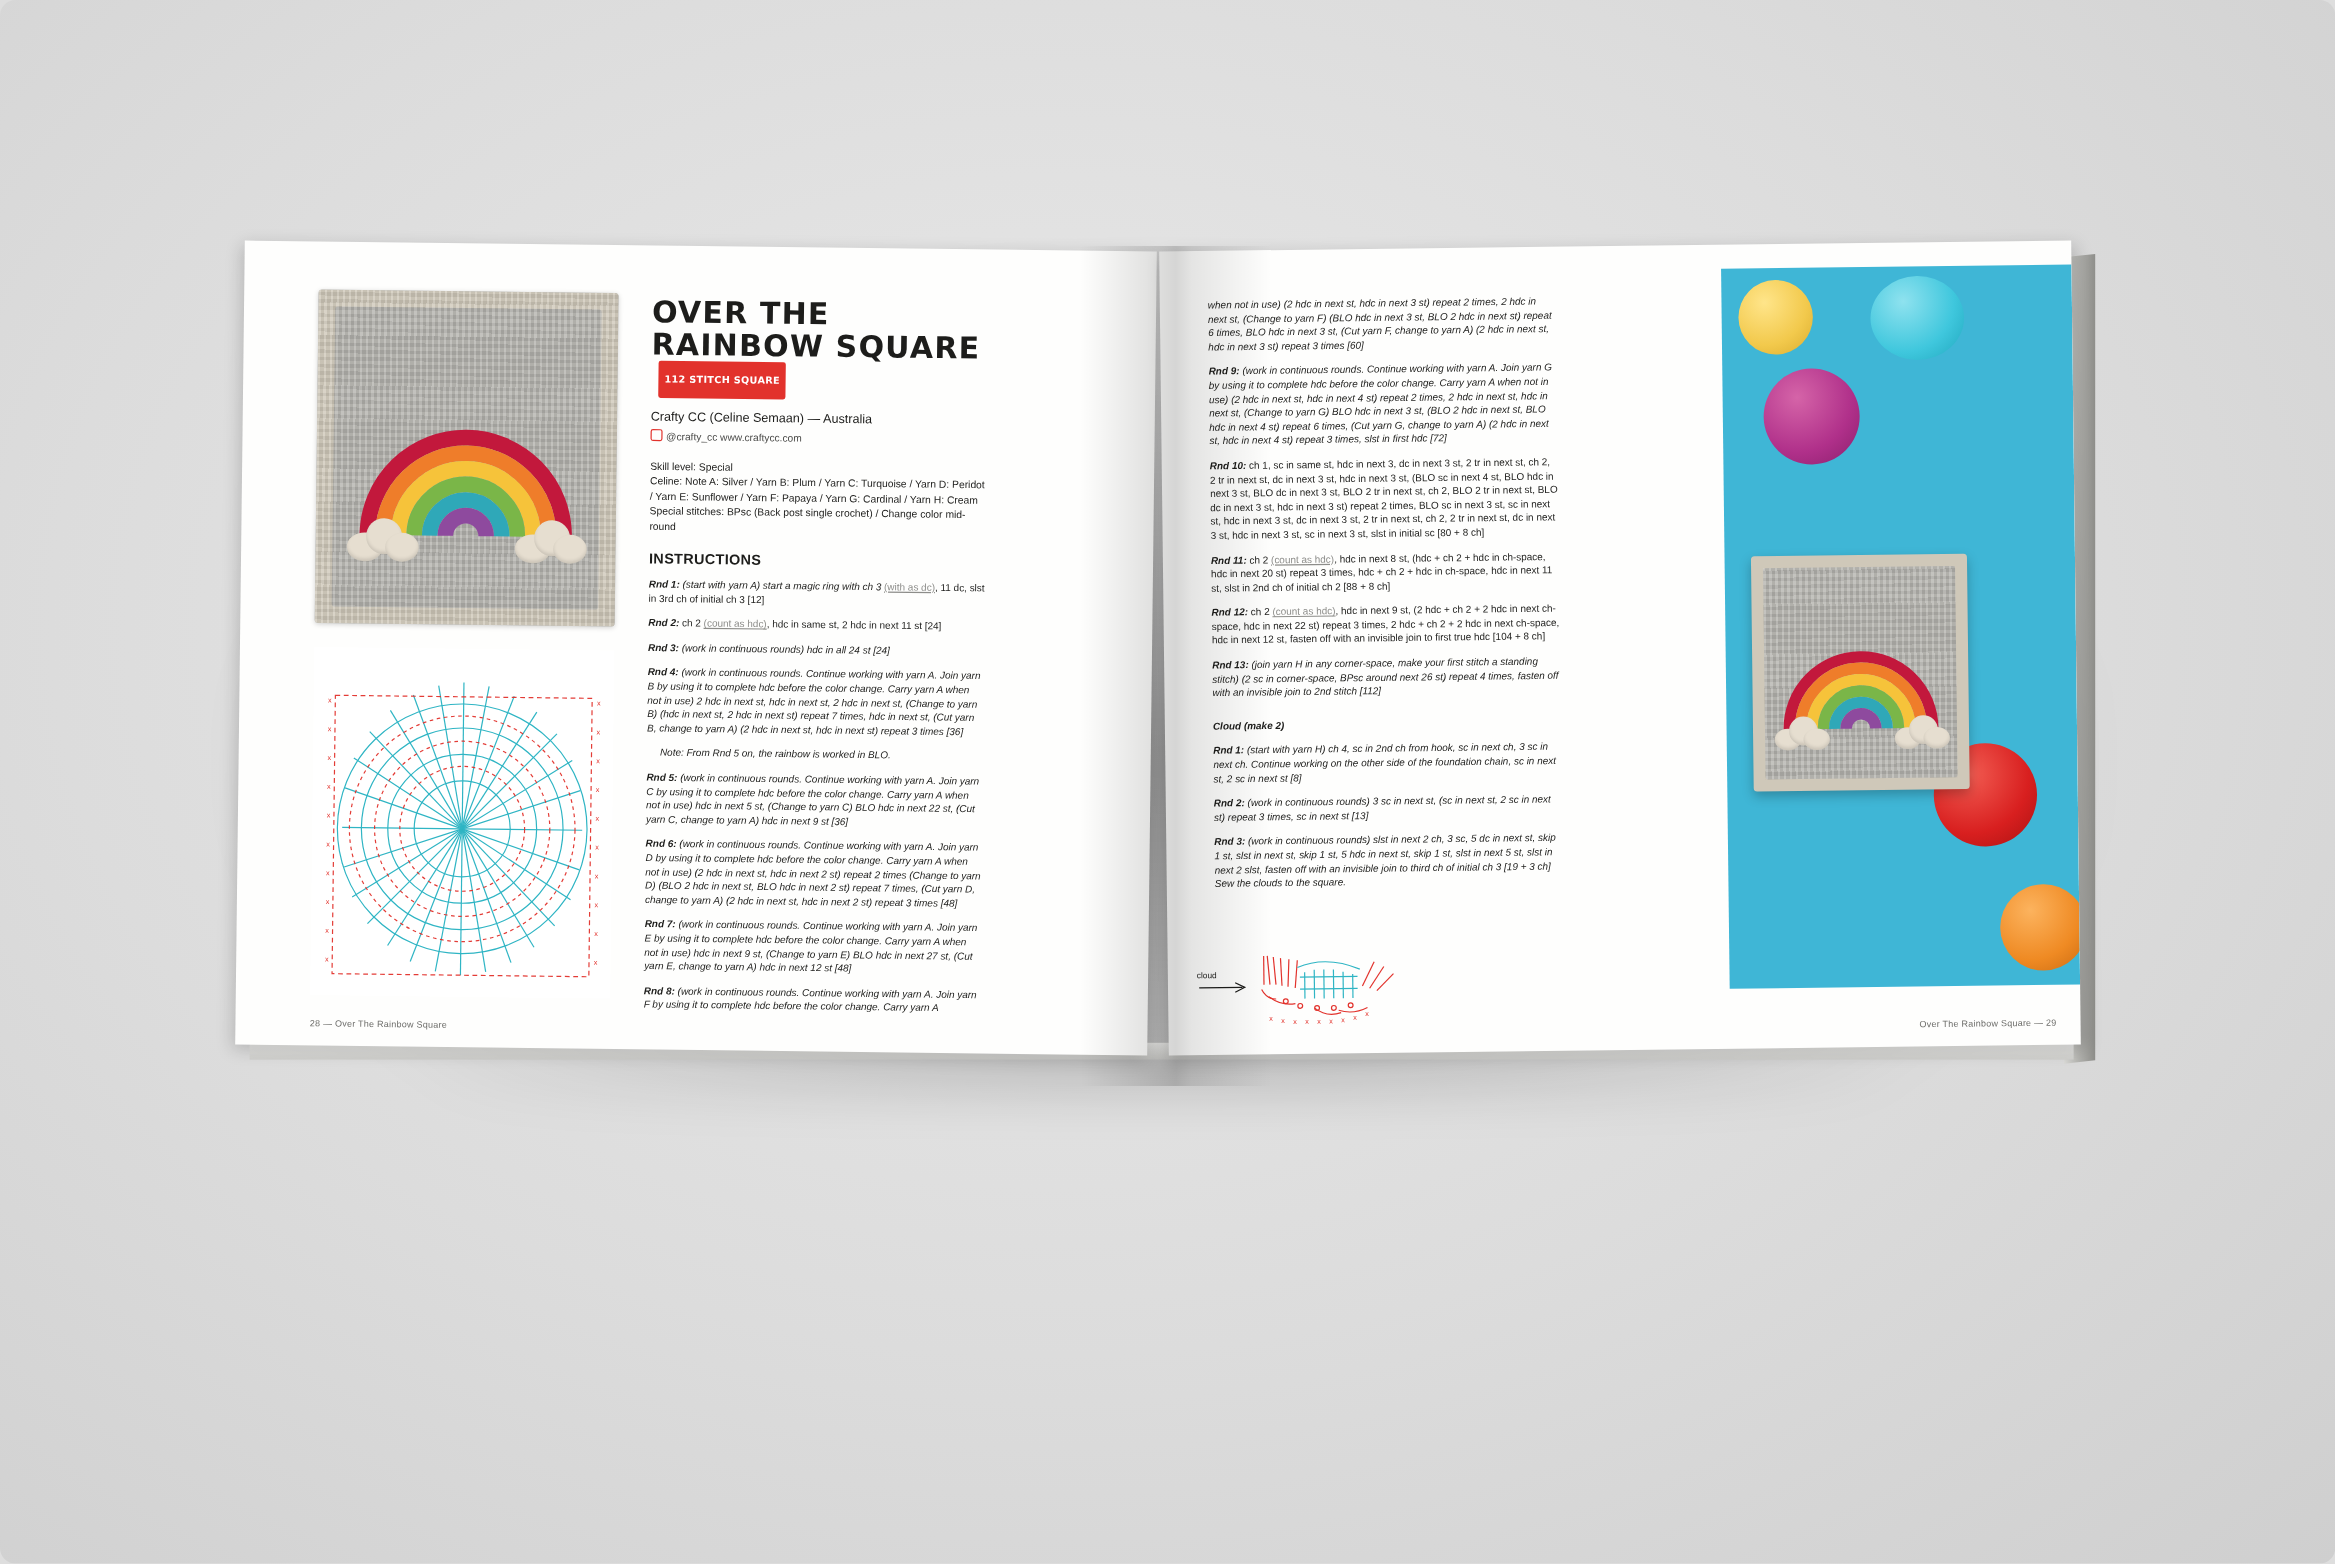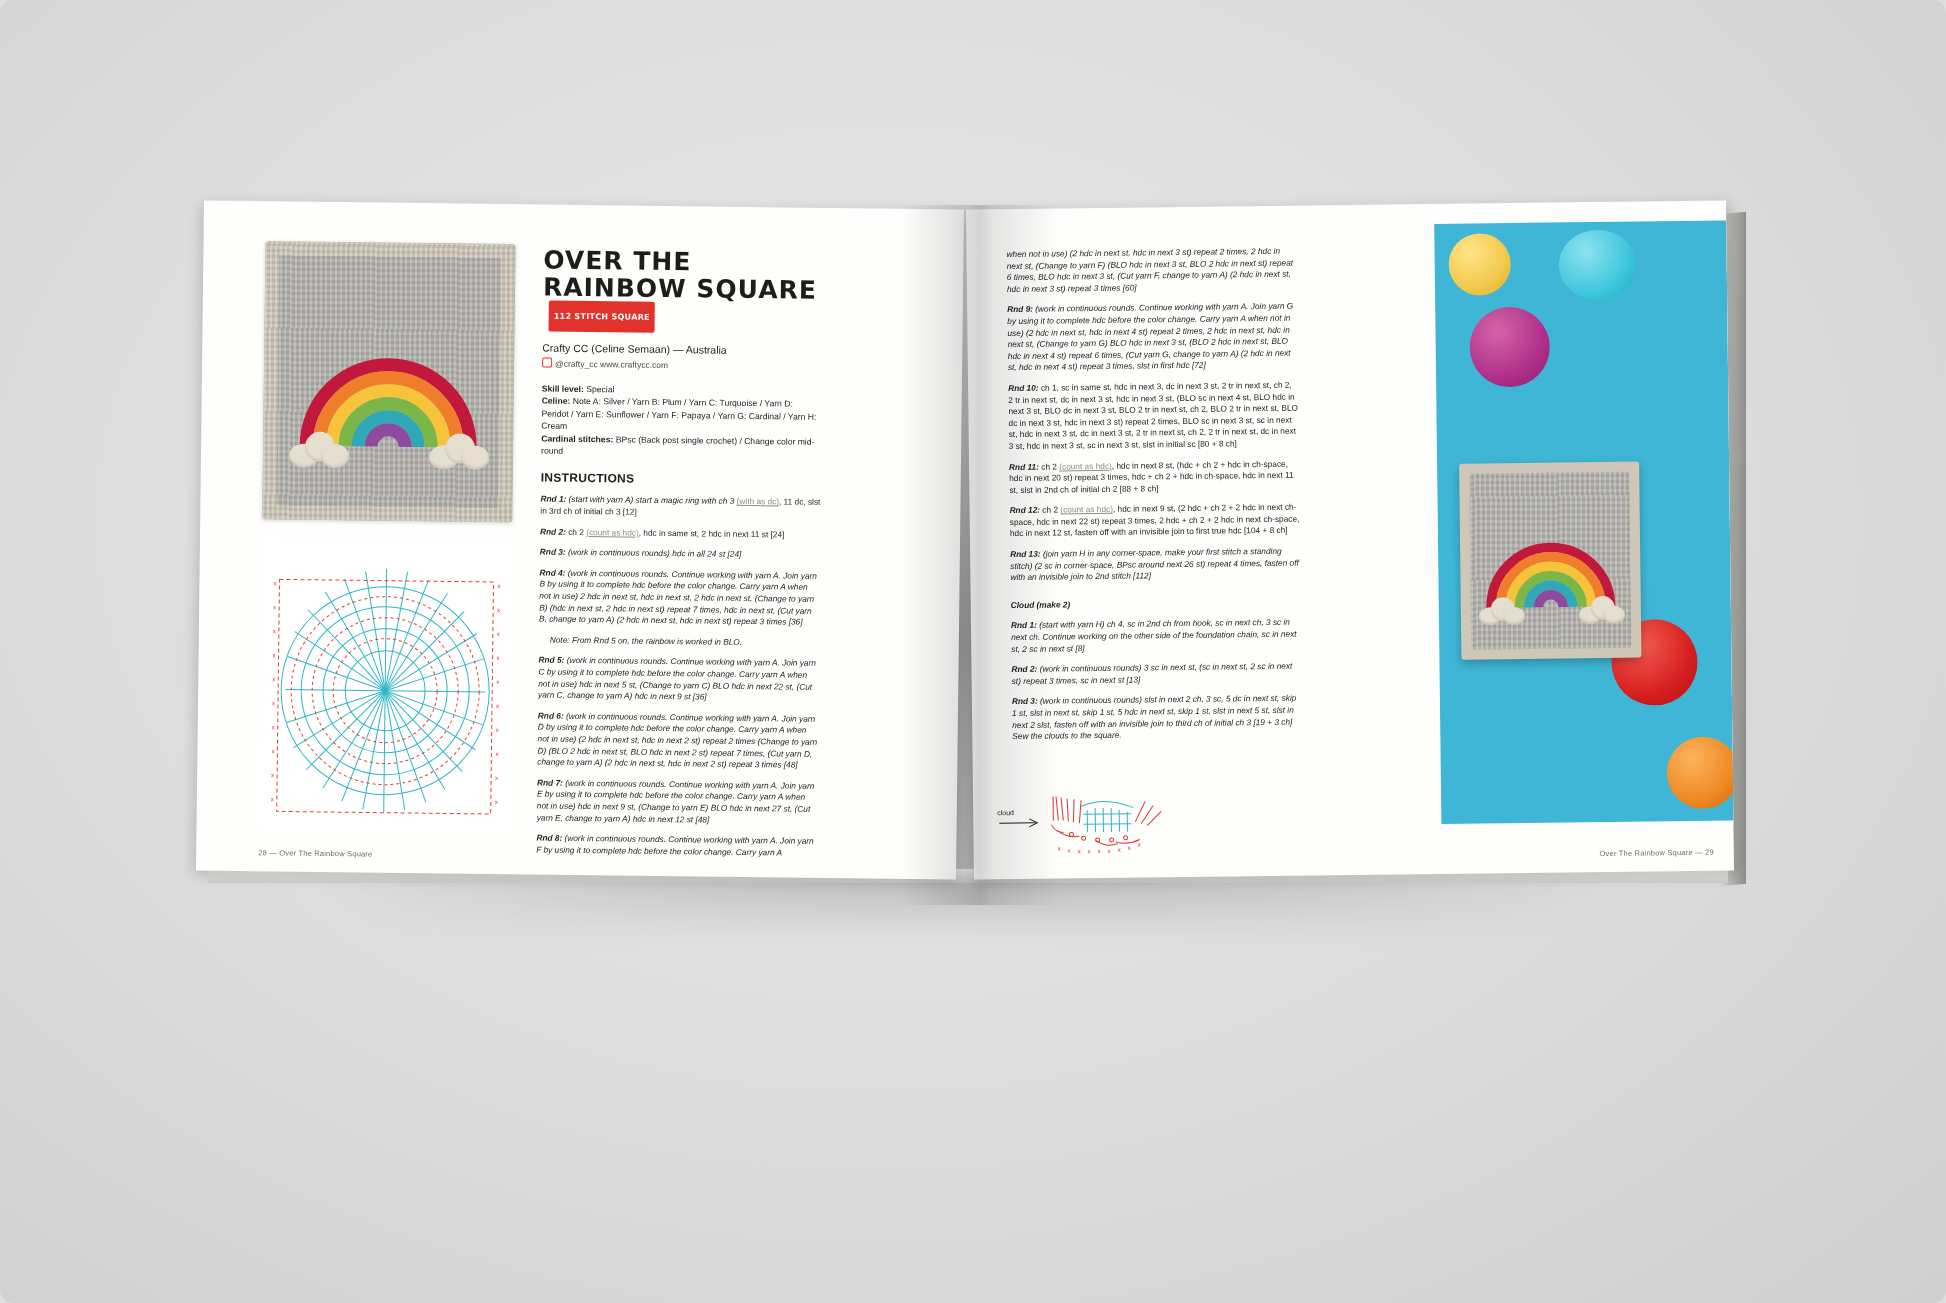--- a/index.html
+++ b/index.html
@@ -38,21 +38,21 @@
 
   
   .pg{position:absolute;}
   .ttl{font-family:"DejaVu Sans", sans-serif;font-weight:bold;letter-spacing:1px;
       font-size:25px;line-height:27px;color:#1d1d1b;text-transform:uppercase;}
   .badge{display:inline-block;background:#e2322c;color:#fff;font-size:8px;
       padding:2px 5px;border-radius:2px;vertical-align:middle;margin-left:6px;letter-spacing:.3px;}
   .byline{font-size:10.5px;color:#1d1d1b;margin-top:10px;}
   .social{font-size:8.5px;color:#4a4a48;margin-top:4px;}
   .meta{font-size:8.6px;line-height:12.4px;color:#1d1d1b;}
-  .meta b{font-weight:bold;}
+  .meta b{font-weight:normal;}
   .sec{font-weight:bold;font-size:12px;color:#1d1d1b;letter-spacing:.3px;margin-top:14px;}
   .para{font-size:8.3px;line-height:11.6px;color:#1d1d1b;margin-top:9px;text-align:left;}
   .para b{font-weight:bold;font-style:italic;}
   .para i{font-style:italic;}
   .cnt{color:#8d8d8a;text-decoration:underline;}
   .note{font-style:italic;font-size:8.3px;line-height:11.6px;color:#1d1d1b;margin-top:9px;padding-left:11px;}
   .folio{position:absolute;bottom:14px;font-size:7.5px;color:#6d6d6a;letter-spacing:.2px;}
 
   
   .swatch{position:absolute;left:62px;top:40px;width:250px;height:278px;
@@ -194,21 +194,21 @@
       <div class="pg" style="left:340px;top:42px;width:280px;">
         <div class="ttl"><span>OVER THE RAINBOW SQUARE</span><span class="badge">112 stitch square</span></div>
         <div class="byline">Crafty CC (Celine Semaan) — Australia</div>
         <div class="social">
           <span style="display:inline-block;width:8px;height:8px;border:1px solid #e2322c;border-radius:2px;margin-right:3px;vertical-align:-1px;"></span><span>@crafty_cc   www.craftycc.com</span>
         </div>
 
         <div class="meta" style="margin-top:14px;">
           <div><b>Skill level:</b><span> Special</span></div>
           <div><b>Celine:</b><span> Note A: Silver / Yarn B: Plum / Yarn C: Turquoise / Yarn D: Peridot / Yarn E: Sunflower / Yarn F: Papaya / Yarn G: Cardinal / Yarn H: Cream</span></div>
-          <div><b>Cardinal stitches:</b><span> BPsc (Back post single crochet) / Change color mid-round</span></div>
+          <div><b>Special stitches:</b><span> BPsc (Back post single crochet) / Change color mid-round</span></div>
         </div>
 
         <div class="sec">INSTRUCTIONS</div>
 
         <div class="para"><b>Rnd 1:</b><i> (start with yarn A) start a magic ring with ch 3 </i><span class="cnt">(with as dc)</span><span>, 11 dc, slst in 3rd ch of initial ch 3 [12]</span></div>
         <div class="para"><b>Rnd 2:</b><span> ch 2 </span><span class="cnt">(count as hdc)</span><span>, hdc in same st, 2 hdc in next 11 st [24]</span></div>
         <div class="para"><b>Rnd 3:</b><i> (work in continuous rounds) hdc in all 24 st [24]</i></div>
         <div class="para"><b>Rnd 4:</b><i> (work in continuous rounds. Continue working with yarn A. Join yarn B by using it to complete hdc before the color change. Carry yarn A when not in use) 2 hdc in next st, hdc in next st, 2 hdc in next st, (Change to yarn B) (hdc in next st, 2 hdc in next st) repeat 7 times, hdc in next st, (Cut yarn B, change to yarn A) (2 hdc in next st, hdc in next st) repeat 3 times [36]</i></div>
         <div class="note">Note: From Rnd 5 on, the rainbow is worked in BLO.</div>
         <div class="para"><b>Rnd 5:</b><i> (work in continuous rounds. Continue working with yarn A. Join yarn C by using it to complete hdc before the color change. Carry yarn A when not in use) hdc in next 5 st, (Change to yarn C) BLO hdc in next 22 st, (Cut yarn C, change to yarn A) hdc in next 9 st [36]</i></div>

